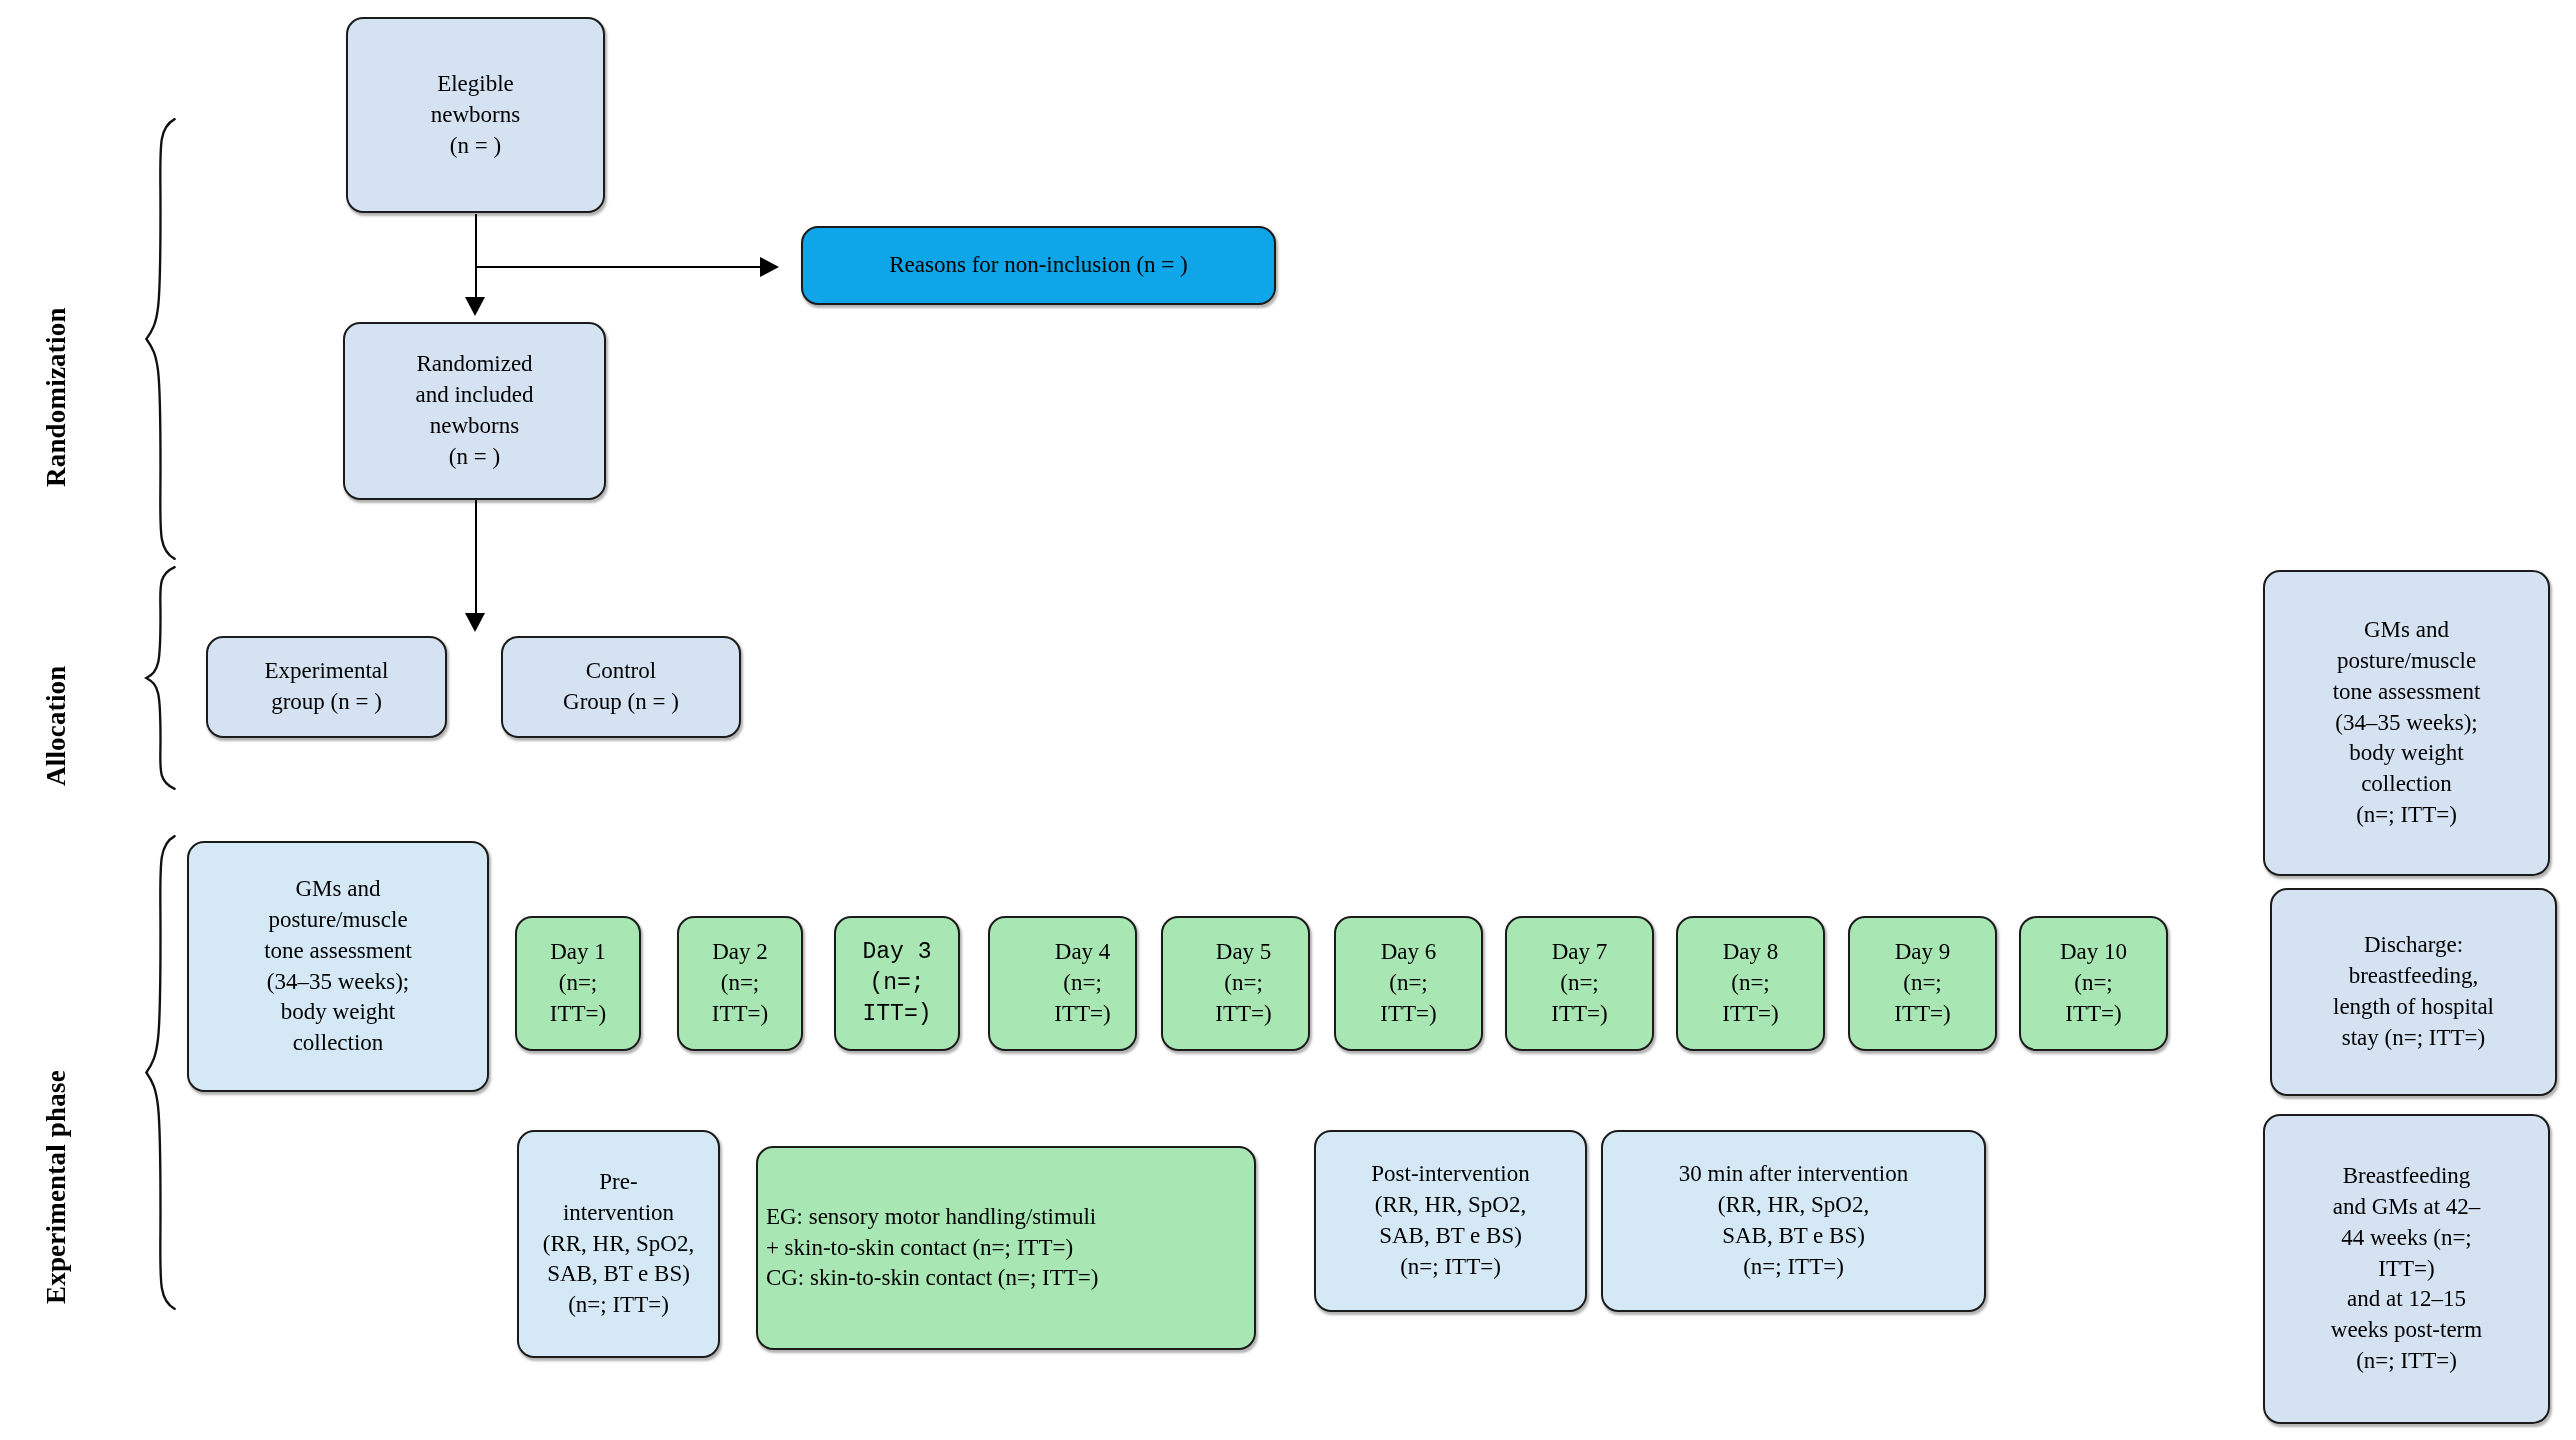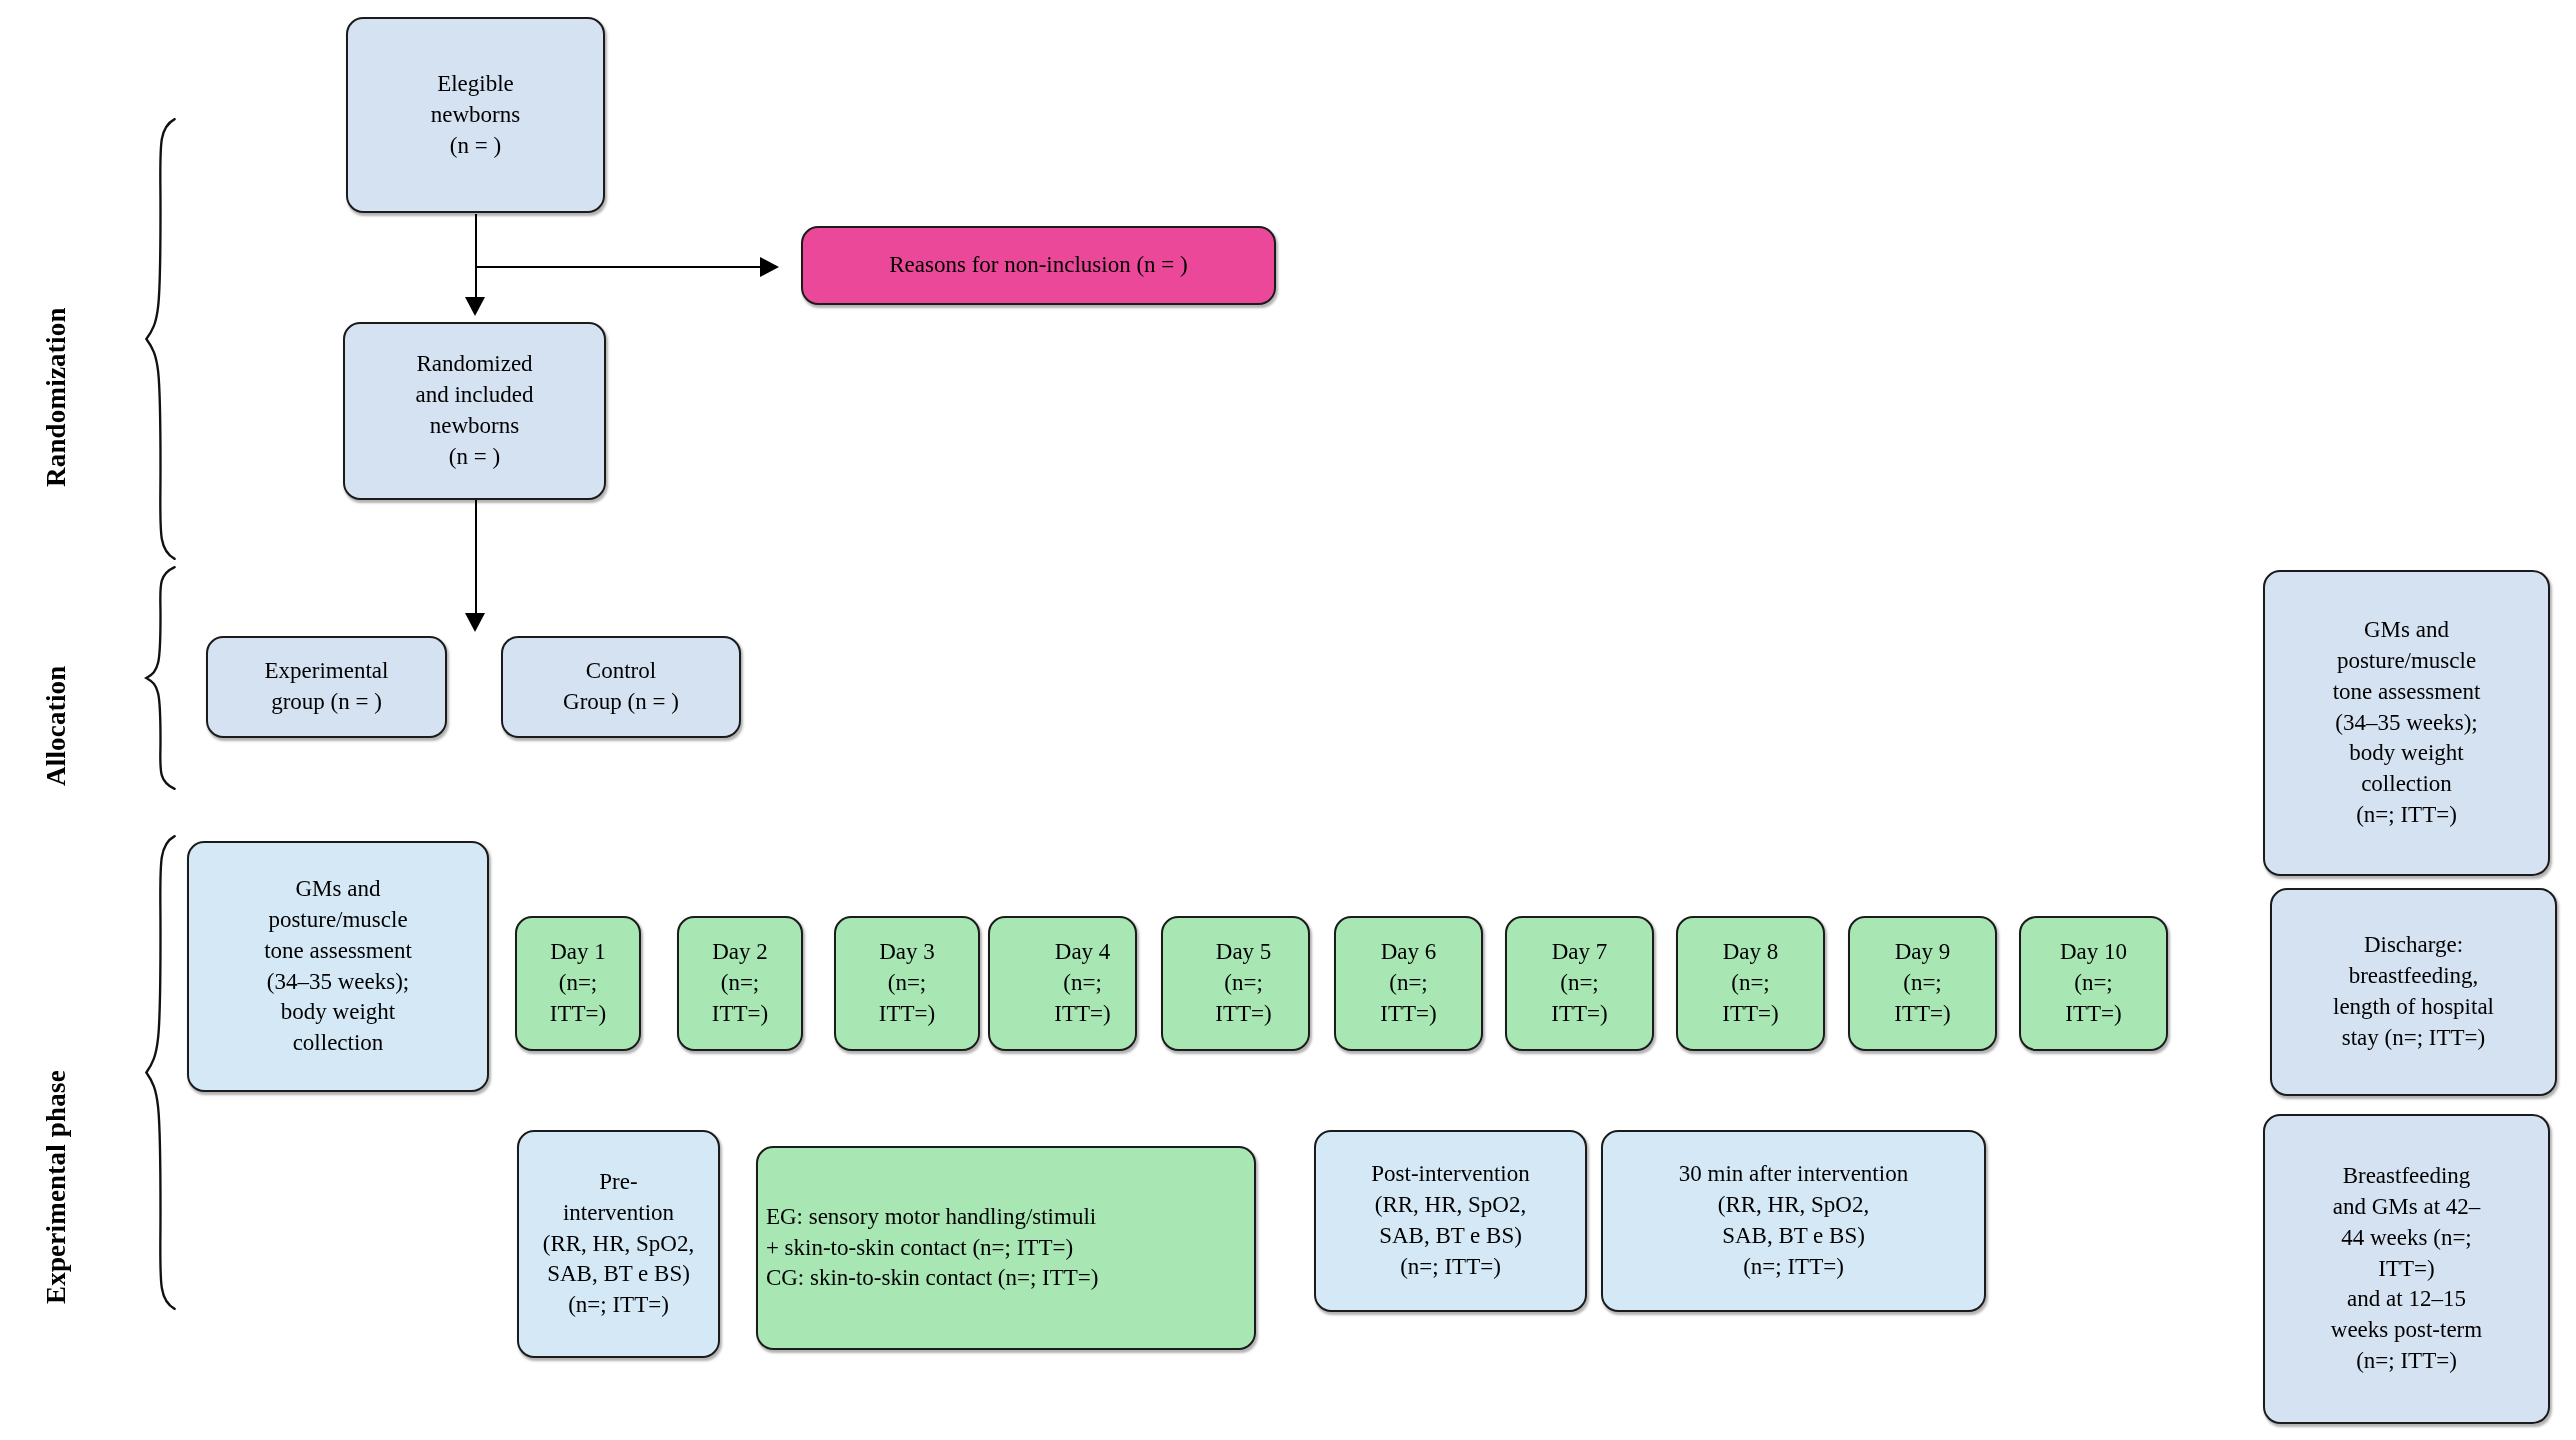--- a/index.html
+++ b/index.html
@@ -36,21 +36,21 @@
     white-space: pre-line;
     box-shadow: 1.6px 2.4px 2.4px rgba(0,0,0,0.30);
   }
   .box .txt {
     display: block;
     width: 100%;
     white-space: pre-line;
   }
 
   .fill-blue   { background: #d5e2f2; }
-  .fill-blue2  { background: #ec4899; }
+  .fill-blue2  { background: #0ea5e9; }
   .fill-cyan   { background: #d4e8f5; }
   .fill-green  { background: #a8e6b4; }
   .fs-29 { font-size: 23px; }
 
   .align-left .txt { text-align: left; }
 
   
   .stage-label {
     position: absolute;
     font-family: "Liberation Serif", "DejaVu Serif", serif;
@@ -191,21 +191,21 @@
 collection</span>
   </div>
 
   <div id="day-row">
       <div class="box fill-green fs-29" style="left: 515px; top: 916px; width: 126px; height: 135px;"><span class="txt">Day 1
 (n=;
 ITT=)</span></div>
       <div class="box fill-green fs-29" style="left: 677px; top: 916px; width: 126px; height: 135px;"><span class="txt">Day 2
 (n=;
 ITT=)</span></div>
-      <div class="box fill-green fs-29" style="left: 834px; top: 916px; width: 146px; height: 135px;"><span class="txt">Day 3
+      <div class="box fill-green fs-29" style="left: 834px; top: 916px; width: 126px; height: 135px; font-family: Liberation Mono, monospace;"><span class="txt">Day 3
 (n=;
 ITT=)</span></div>
       <div class="box fill-green fs-29" style="left: 988px; top: 916px; width: 149px; height: 135px; padding-left: 48px;"><span class="txt">Day 4
 (n=;
 ITT=)</span></div>
       <div class="box fill-green fs-29" style="left: 1161px; top: 916px; width: 149px; height: 135px; padding-left: 24px;"><span class="txt">Day 5
 (n=;
 ITT=)</span></div>
       <div class="box fill-green fs-29" style="left: 1334px; top: 916px; width: 149px; height: 135px;"><span class="txt">Day 6
 (n=;

